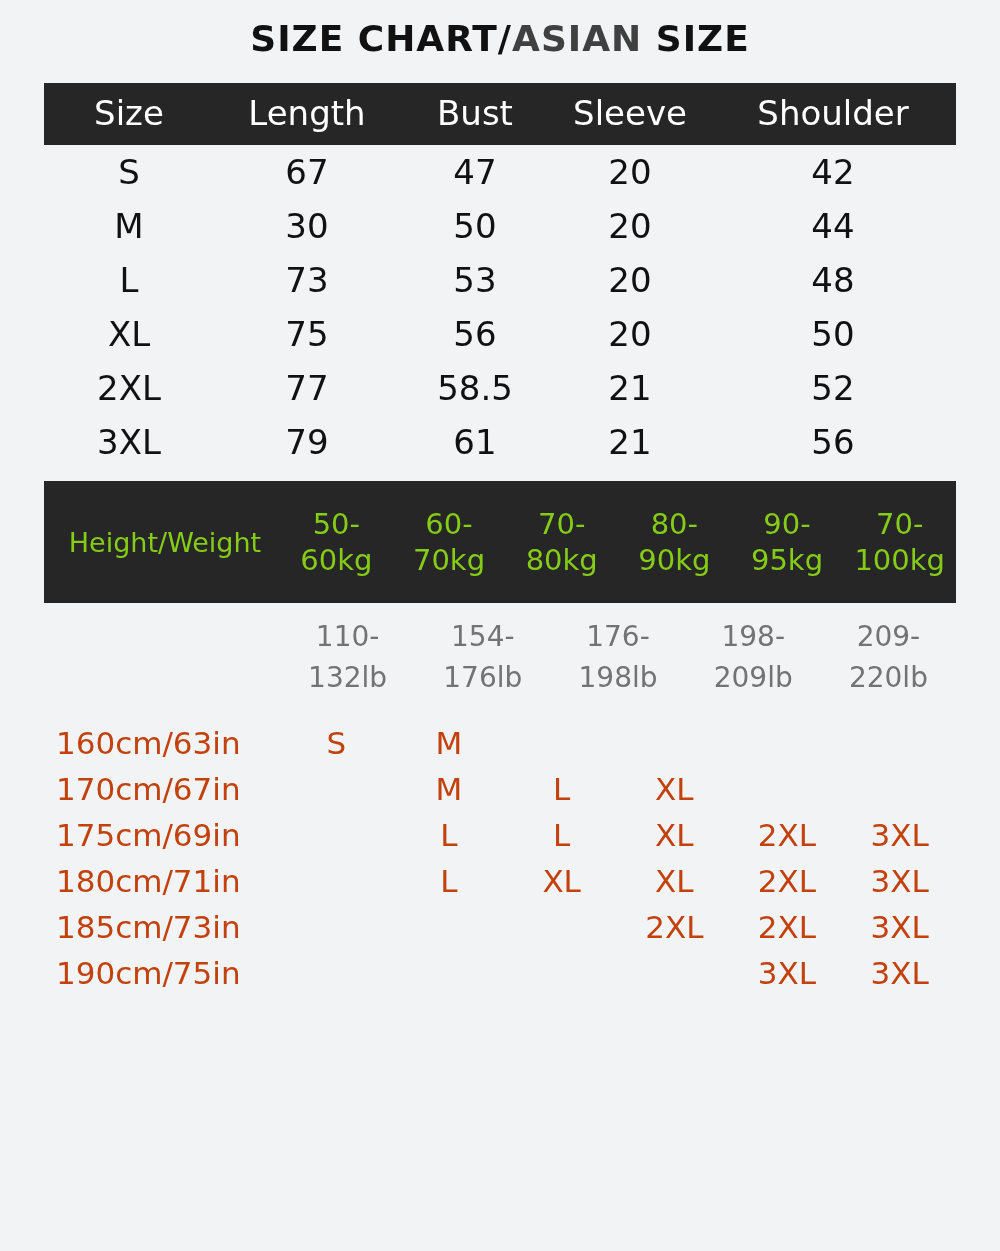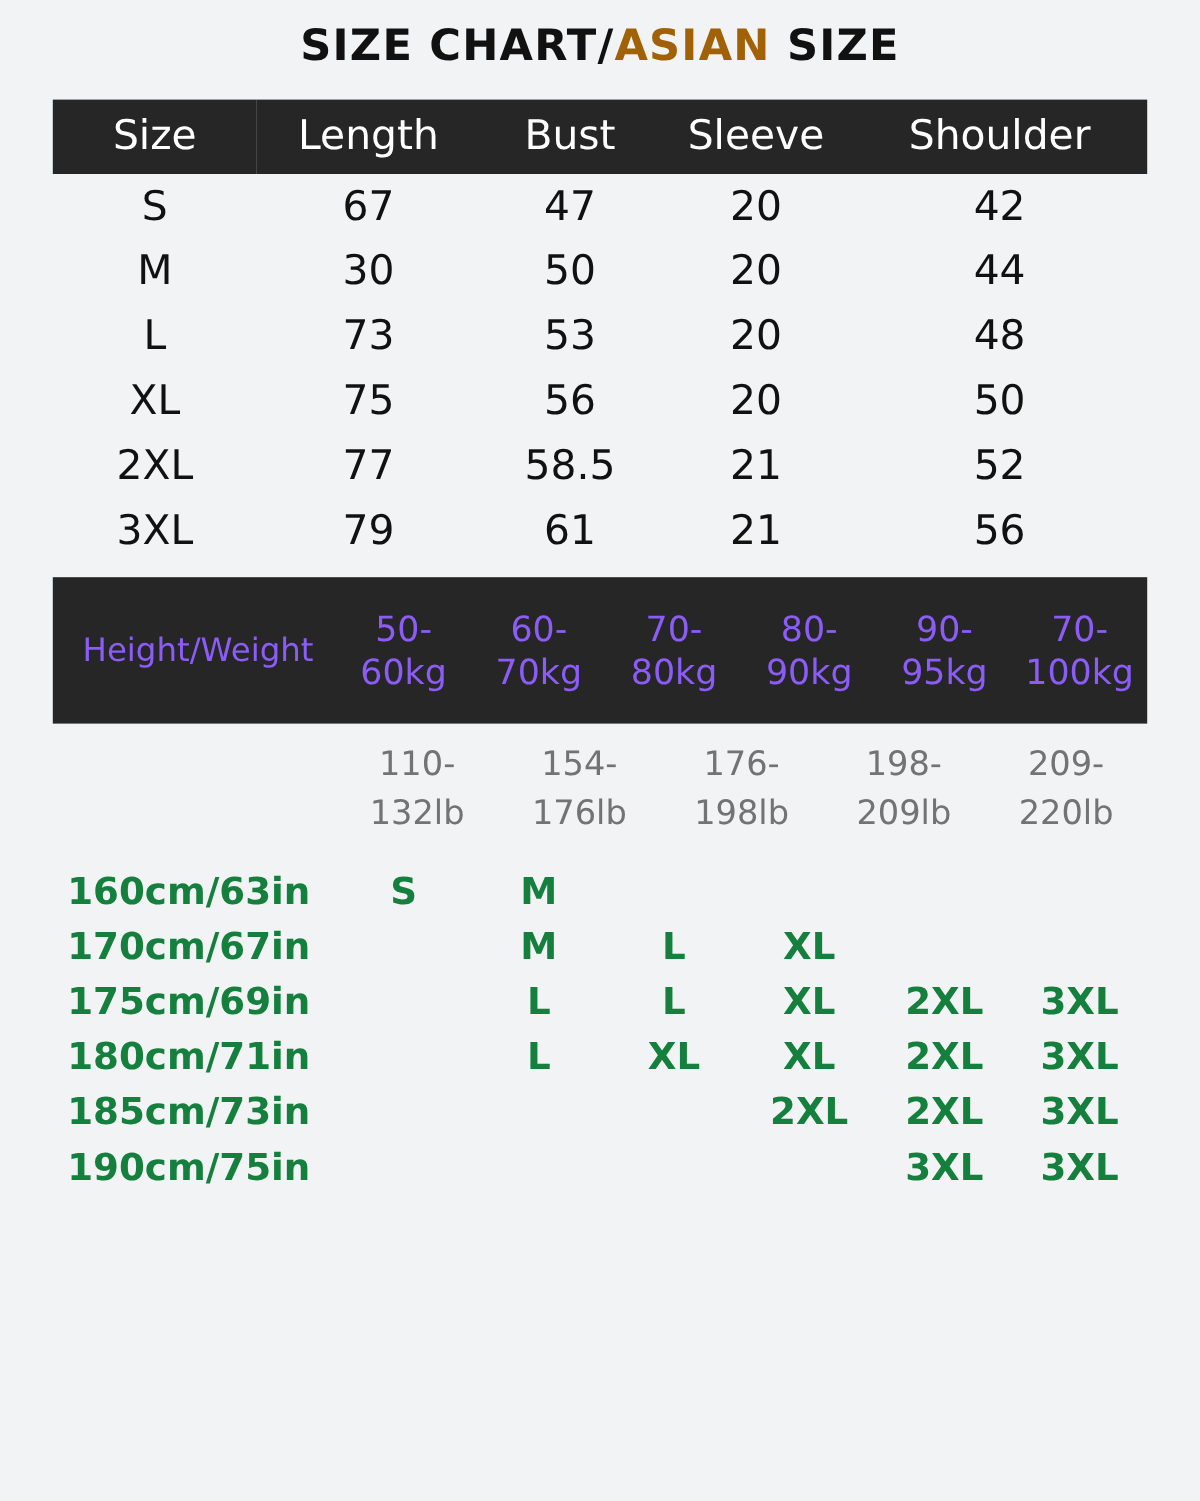--- a/index.html
+++ b/index.html
@@ -25,21 +25,21 @@
   .title {
     text-align: center;
     font-size: 36px;
     font-weight: bold;
     letter-spacing: 1px;
     padding-top: 18px;
     color: #111;
     white-space: nowrap;
   }
   .title .accent {
-    color: #a16207;
+    color: #404040;
   }
 
   
   .size-table {
     margin: 24px 44px 0 44px;
     border-collapse: collapse;
     width: 912px;
     table-layout: fixed;
   }
   .size-table th {
@@ -60,21 +60,21 @@
   .col-length { width: 186px; }
   .col-bust   { width: 150px; }
   .col-sleeve { width: 160px; }
   .col-shoulder { width: 246px; }
 
   
   .hw-header {
     margin: 12px 44px 0 44px;
     width: 912px;
     background: #262626;
-    color: #8b5cf6;
+    color: #84cc16;
     display: flex;
     align-items: center;
     box-sizing: border-box;
     height: 122px;
   }
   .hw-header .hw-label {
     width: 236px;
     text-align: center;
     font-size: 27px;
     letter-spacing: 0px;
@@ -110,22 +110,21 @@
   .matrix {
     margin: 22px 44px 0 44px;
     width: 912px;
     border-collapse: collapse;
     table-layout: fixed;
   }
   .matrix td {
     font-size: 31px;
     text-align: center;
     padding: 5px 0;
-    color: #15803d;
-    font-weight: bold;
+    color: #c2410c;
   }
   .matrix td.height-cell {
     width: 236px;
     text-align: left;
     padding-left: 12px;
     font-size: 31px;
     white-space: nowrap;
   }
 </style>
 </head>

